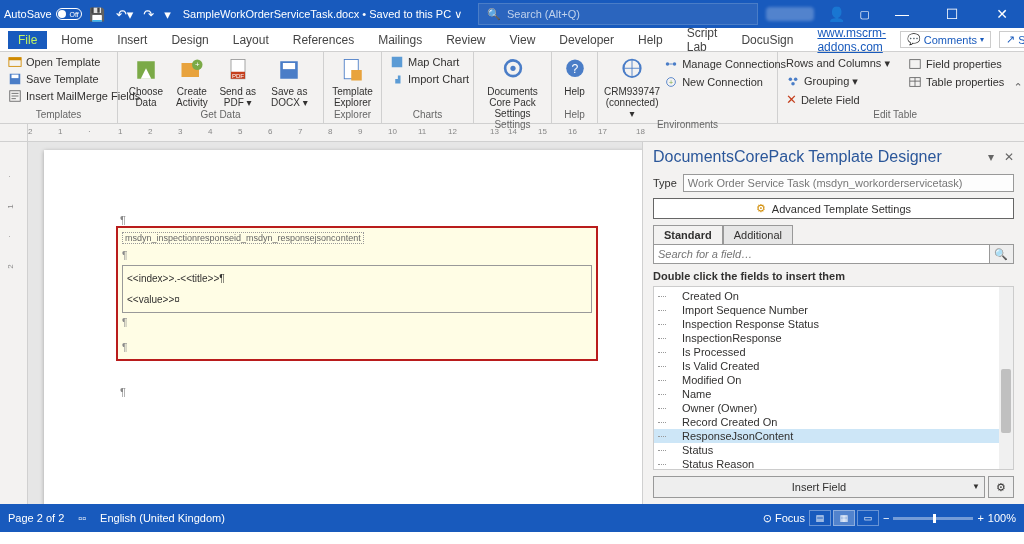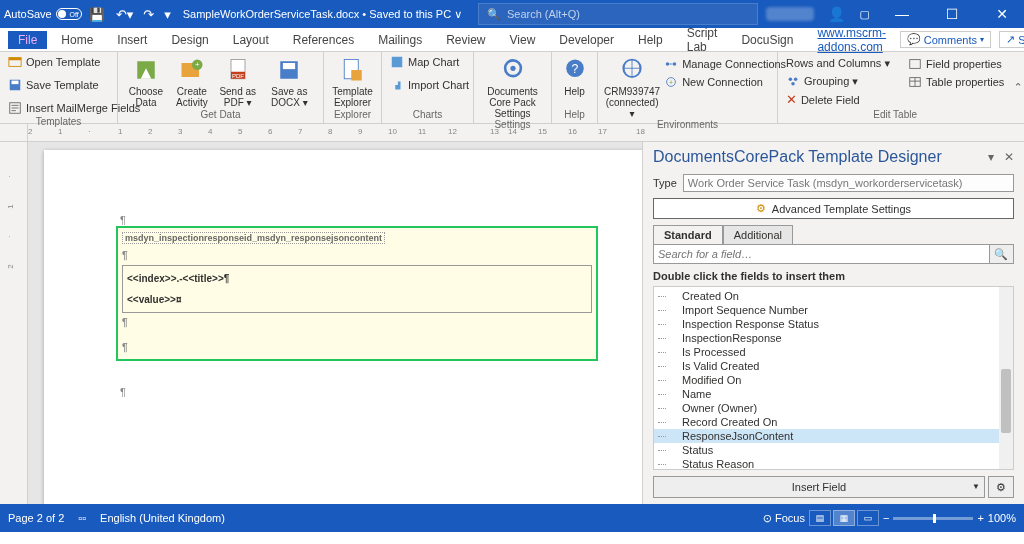--- a/index.html
+++ b/index.html
@@ -11,48 +11,48 @@
 .qat { display:flex; gap:10px; margin-right:12px; align-items:center; }
 .qat span { cursor:pointer; font-size:13px; }
 .doc-name { margin-right:8px; }
 .search-box { flex:0 0 280px; height:22px; background:#2b65be; border:1px solid #4a7dc7; display:flex; align-items:center; padding:0 8px; margin-left:8px; gap:6px; }
 .title-right { margin-left:auto; display:flex; gap:14px; align-items:center; }
 .user-blur { width:48px; height:14px; background:rgba(255,255,255,.25); border-radius:4px; filter:blur(1.5px); }
 .win-btn { width:36px; text-align:center; font-size:14px; cursor:pointer; }
 
 .ribbon-tabs { height:24px; background:#fff; border-bottom:1px solid #d0d0d0; display:flex; align-items:center; padding:0 8px; gap:4px; font-size:12px; }
 .tab { padding:2px 10px; cursor:pointer; color:#444; }
-.tab.file { background:#185abd; color:#f0abfc; }
+.tab.file { background:#185abd; color:#bef264; }
 .tab.active { color:#185abd; text-decoration:underline; }
 .tab-right { margin-left:auto; display:flex; gap:8px; align-items:center; }
 .comments-btn,.share-btn { border:1px solid #ccc; padding:1px 6px; display:flex; align-items:center; gap:3px; color:#185abd; font-size:11px; }
 
 .ribbon-body { height:72px; background:#f3f2f1; border-bottom:1px solid #d0d0d0; display:flex; }
 .rgroup { border-right:1px solid #d0d0d0; padding:2px 6px; display:flex; flex-direction:column; }
 .rgroup-label { text-align:center; font-size:10px; color:#666; margin-top:auto; padding-bottom:1px; }
-.rcol { display:flex; flex-direction:column; gap:7px; flex:1; }
+.rcol { display:flex; flex-direction:column; gap:1px; flex:1; }
 .rbtn-sm,.rbtn-sm2 { display:flex; align-items:center; gap:4px; font-size:11px; padding:1px 2px; cursor:pointer; color:#323130; white-space:nowrap; }
 .rbtn-sm svg,.rbtn-sm2 svg { width:14px; height:14px; flex-shrink:0; }
 .rbtn-lg { display:flex; flex-direction:column; align-items:center; justify-content:flex-start; width:46px; cursor:pointer; text-align:center; font-size:10px; line-height:1.1; padding-top:2px; gap:2px; }
 .rbtn-lg.wide { width:58px; }
 .rbtn-lg svg { width:28px; height:28px; }
 .rrow { display:flex; gap:2px; flex:1; }
 .collapse-arrow { margin-left:auto; width:20px; display:flex; align-items:center; justify-content:center; color:#666; cursor:pointer; }
 
 .ruler-row { height:18px; background:#f3f2f1; border-bottom:1px solid #d0d0d0; display:flex; }
 .ruler-corner { width:28px; border-right:1px solid #d0d0d0; }
 .ruler { flex:1; position:relative; font-size:8px; color:#888; overflow:hidden; }
 .ruler-mark { position:absolute; top:3px; }
 
 .main { display:flex; height:362px; }
 .vruler { width:28px; background:#f3f2f1; border-right:1px solid #d0d0d0; position:relative; font-size:8px; color:#888; }
 .vruler-mark { position:absolute; left:8px; transform:rotate(-90deg); }
 .doc-area { flex:1; background:#e6e6e6; position:relative; overflow:hidden; }
 .page { position:absolute; left:16px; top:8px; width:602px; height:400px; background:#fff; box-shadow:0 1px 4px rgba(0,0,0,.3); }
-.content-block { position:absolute; left:72px; top:76px; width:482px; border:2px solid #22c55e; background:#fffde5; padding:2px; font-family:Calibri,sans-serif; font-size:10px;font-weight:bold; }
+.content-block { position:absolute; left:72px; top:76px; width:482px; border:2px solid #b91c1c; background:#fffde5; padding:2px; font-family:Calibri,sans-serif; font-size:10px; }
 .tag-label { display:inline-block; background:#fffde5; border:1px dotted #999; padding:0 2px; font-size:9px; color:#666; margin:2px 0 2px 2px; }
 .inner-box { border:1px solid #999; margin:4px 2px 2px 2px; padding:7px 4px; background:#fffde5; }
 .para { margin:4px 0 4px 2px; }
 .pilcrow { color:#888; }
 
 .task-pane { width:382px; background:#f3f2f1; border-left:1px solid #d0d0d0; display:flex; flex-direction:column; position:relative; }
 .pane-title { color:#2b579a; font-size:16px; padding:6px 10px; display:flex; align-items:center; }
 .pane-title-actions { margin-left:auto; display:flex; gap:10px; color:#666; font-size:12px; }
 .type-row { display:flex; align-items:center; padding:2px 10px 4px 10px; font-size:11px; gap:6px; }
 .type-field { flex:1; border:1px solid #999; background:#fdfdfd; padding:2px 4px; color:#777; }

